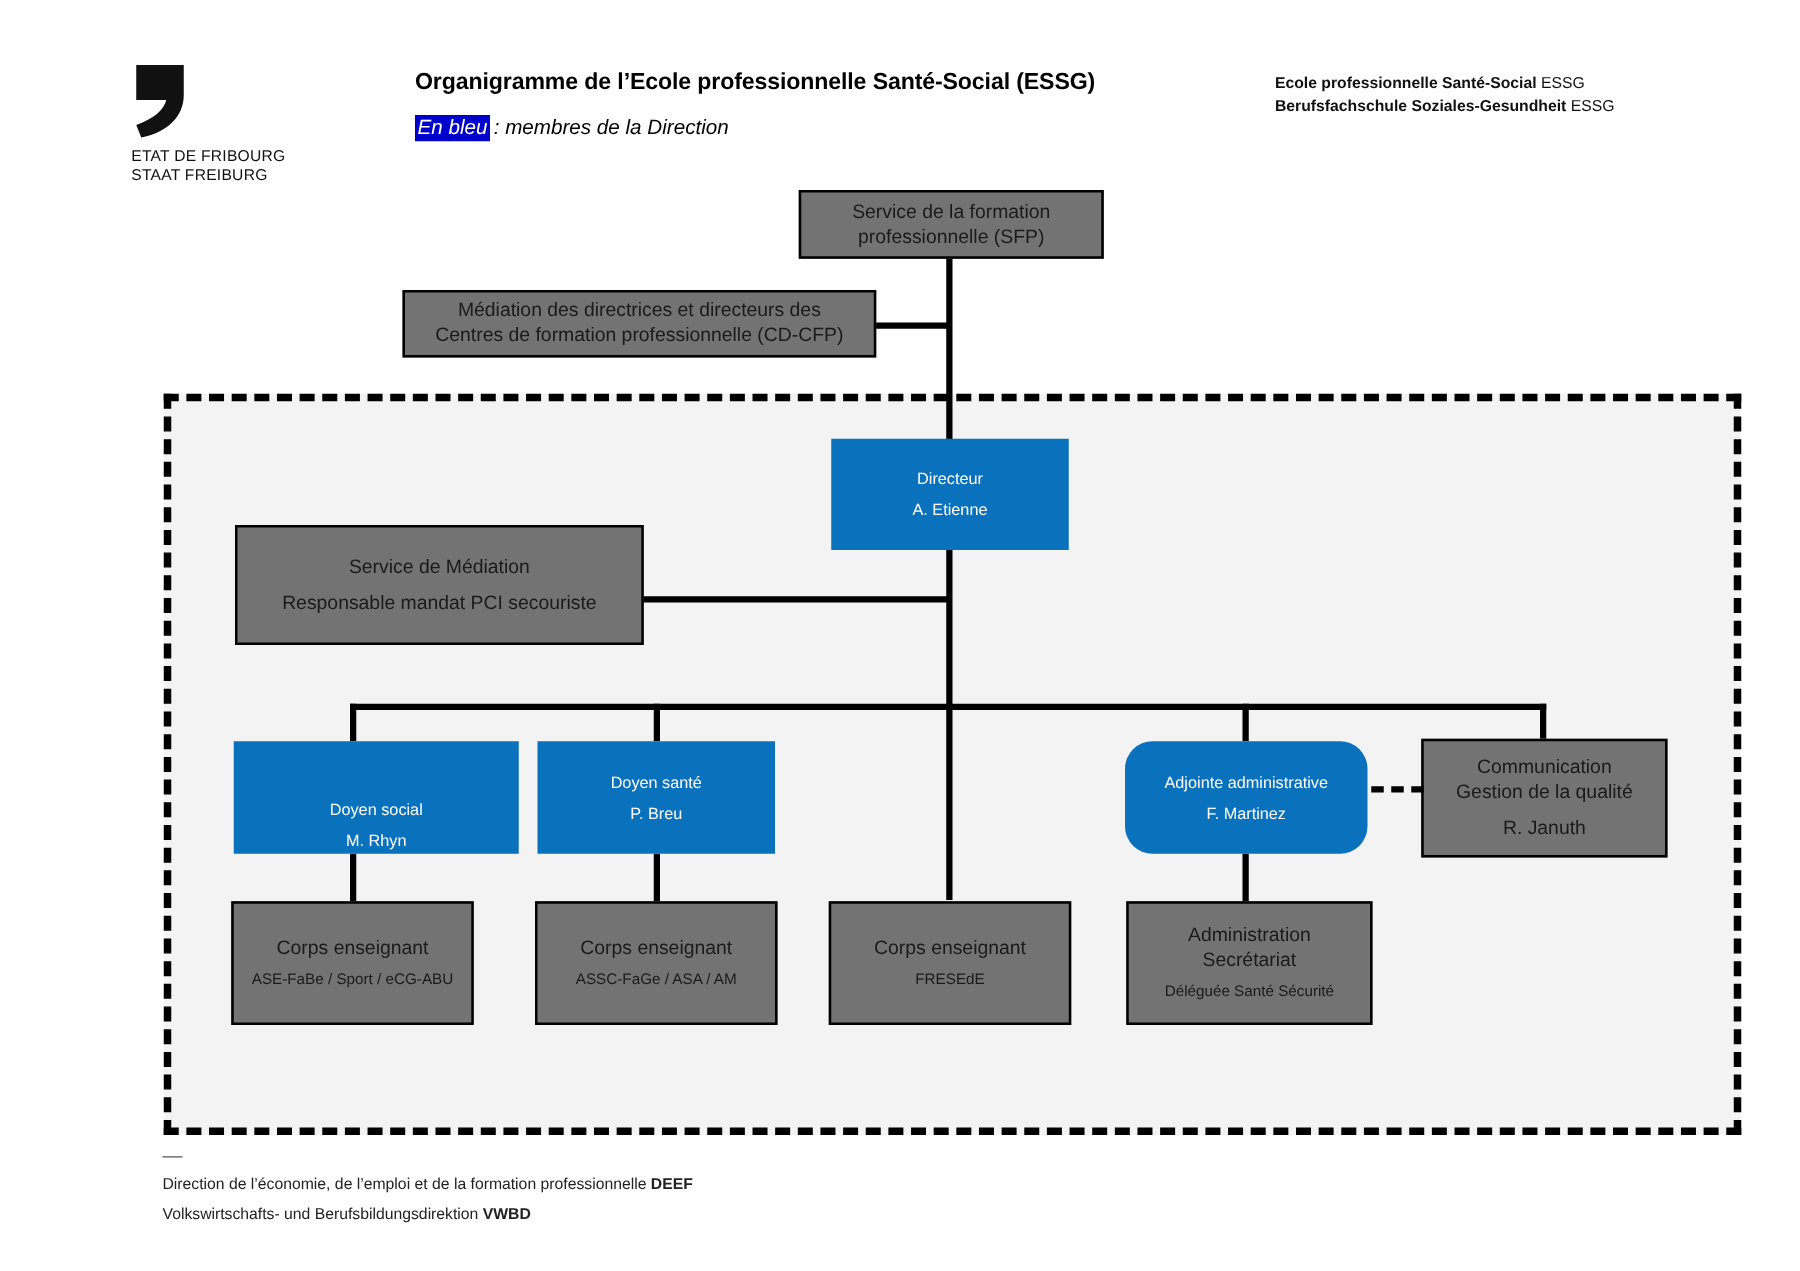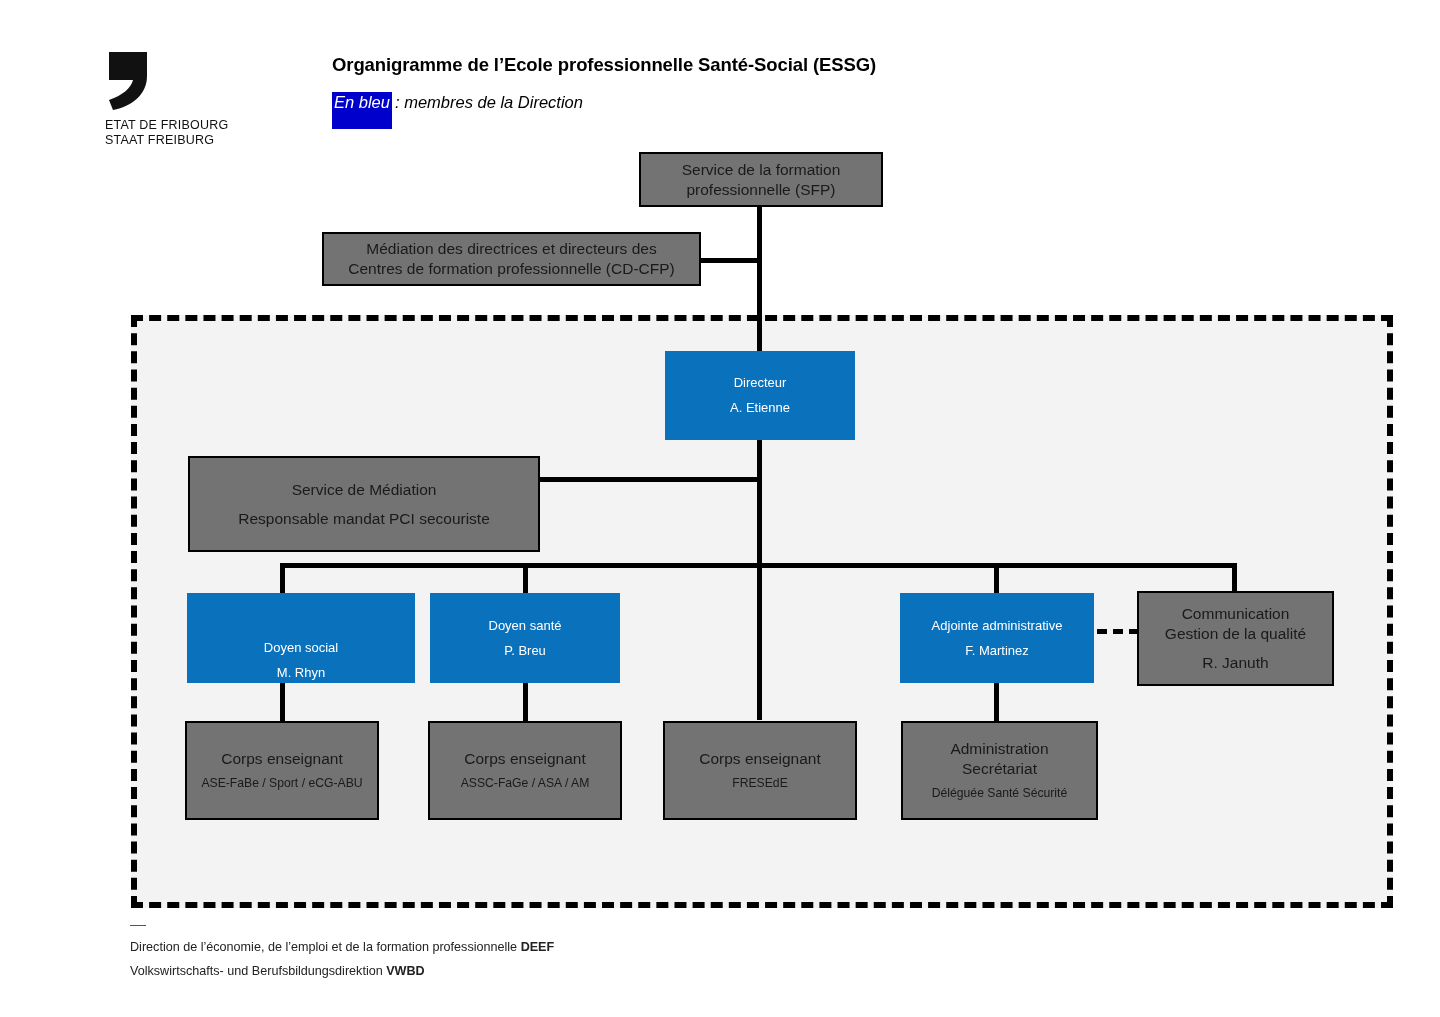--- a/index.html
+++ b/index.html
@@ -56,21 +56,21 @@
     left: 332px;
     top: 93px;
     font-size: 16.5px;
     font-style: italic;
     color: #000;
     white-space: nowrap;
   }
   #legend-highlight {
     background: #0000CC;
     color: #ffffff;
-    padding: 1px 2px 18px 2px;
+    padding: 1px 2px 2px 2px;
   }
   #legend-rest { padding-left: 3px; }
 
   #brand-block {
     position: absolute;
     left: 1020px;
     top: 57px;
     font-size: 12.6px;
     line-height: 19px;
     color: #111;
@@ -161,20 +161,24 @@
       <div>STAAT FREIBURG</div>
     </div>
   </div>
 
   <div id="doc-title">Organigramme de l’Ecole professionnelle Santé-Social (ESSG)</div>
 
   <div id="legend-row">
     <span id="legend-highlight">En bleu</span><span id="legend-rest">: membres de la Direction</span>
   </div>
 
+  <div id="brand-block">
+    <div><span class="b">Ecole professionnelle Santé-Social</span><span> ESSG</span></div>
+    <div><span class="b">Berufsfachschule Soziales-Gesundheit</span><span> ESSG</span></div>
+  </div>
 
   <div id="school-area"></div>
 
   <div class="ln" style="left:757px; top:206px; width:5px; height:146px;"></div>
 
   <div class="ln" style="left:699px; top:258px; width:62px; height:5px;"></div>
 
   <div class="ln" style="left:757px; top:440px; width:5px; height:280px;"></div>
 
   <div class="ln" style="left:509px; top:477px; width:252px; height:5px;"></div>
@@ -201,39 +205,39 @@
     <div class="l1">Médiation des directrices et directeurs des</div>
     <div class="l2">Centres de formation professionnelle (CD-CFP)</div>
   </div>
 
   <div class="node blue" style="left:665px; top:351px; width:190px; height:89px;">
     <div class="l1">Directeur</div>
     <div class="gap-sm"></div>
     <div class="l2">A. Etienne</div>
   </div>
 
-  <div class="node white" style="left:188px; top:456px; width:352px; height:96px;">
+  <div class="node white" style="left:188px; top:420px; width:327px; height:96px;">
     <div class="l1">Service de Médiation</div>
     <div class="gap-md"></div>
     <div class="l2">Responsable mandat PCI secouriste</div>
   </div>
 
   <div class="node blue" style="left:187px; top:593px; width:228px; height:90px;justify-content:flex-end;">
     <div class="l1">Doyen social</div>
     <div class="gap-sm"></div>
     <div class="l2">M. Rhyn</div>
   </div>
 
   <div class="node blue" style="left:430px; top:593px; width:190px; height:90px;">
     <div class="l1">Doyen santé</div>
     <div class="gap-sm"></div>
     <div class="l2">P. Breu</div>
   </div>
 
-  <div class="node blue" style="left:900px; top:593px; width:194px; height:90px;">
+  <div class="node blue" style="left:900px; top:593px; width:194px; height:90px;border-radius:22px;">
     <div class="l1">Adjointe administrative</div>
     <div class="gap-sm"></div>
     <div class="l2">F. Martinez</div>
   </div>
 
   <div class="node white" style="left:1137px; top:591px; width:197px; height:95px;">
     <div class="l1">Communication</div>
     <div class="l2">Gestion de la qualité</div>
     <div class="gap-md"></div>
     <div class="l2">R. Januth</div>

